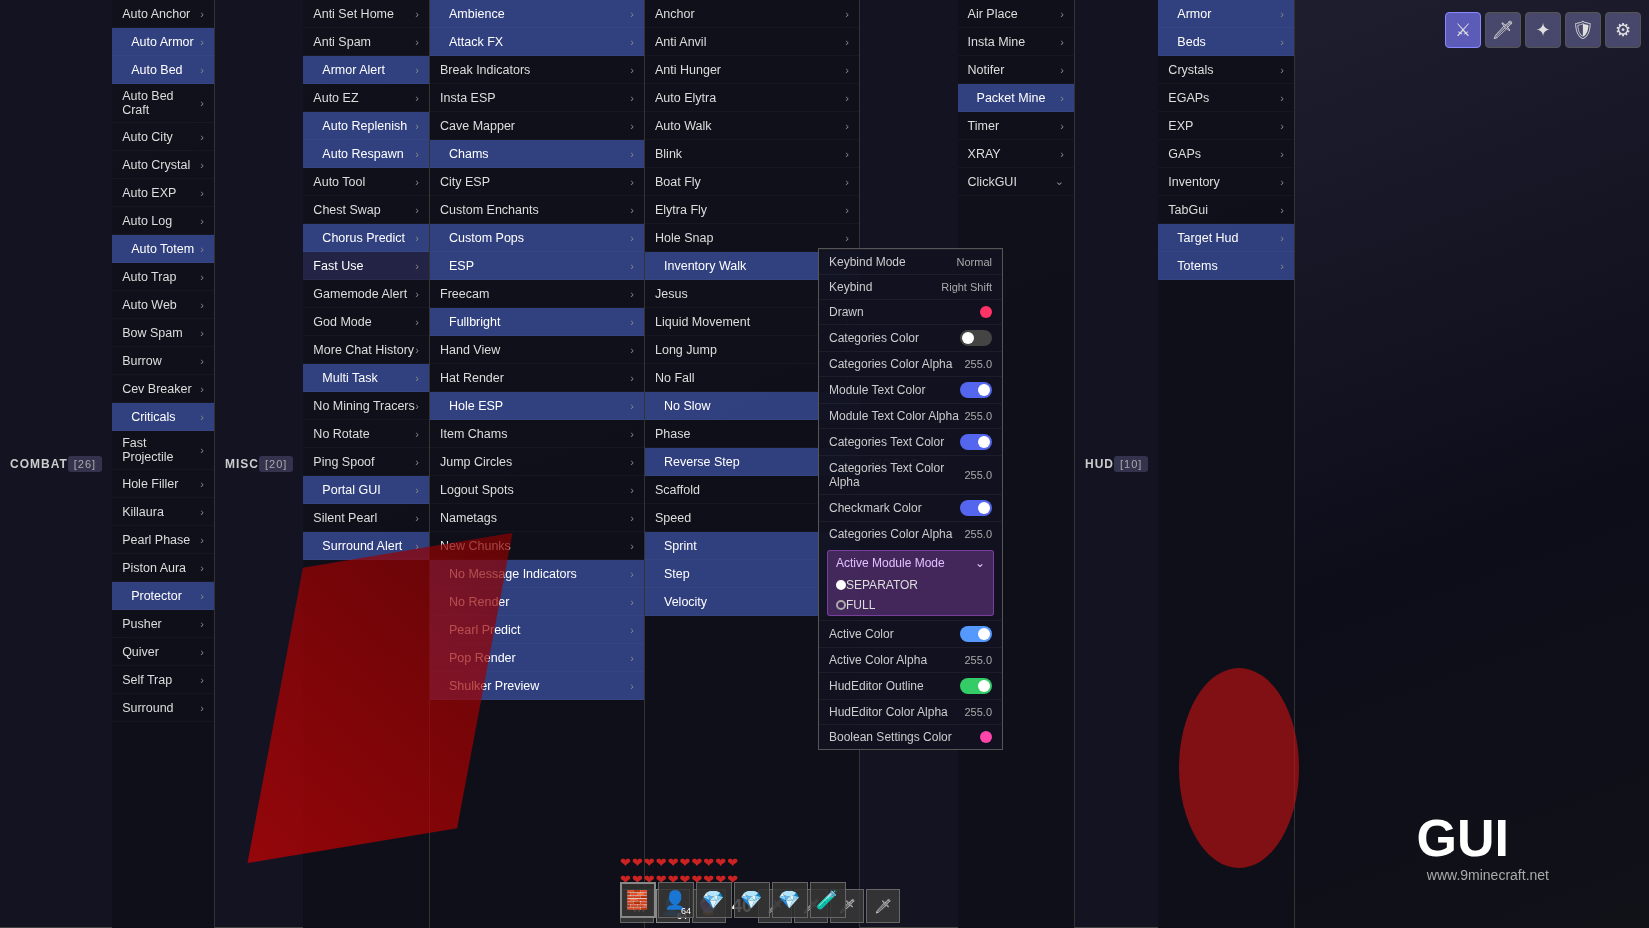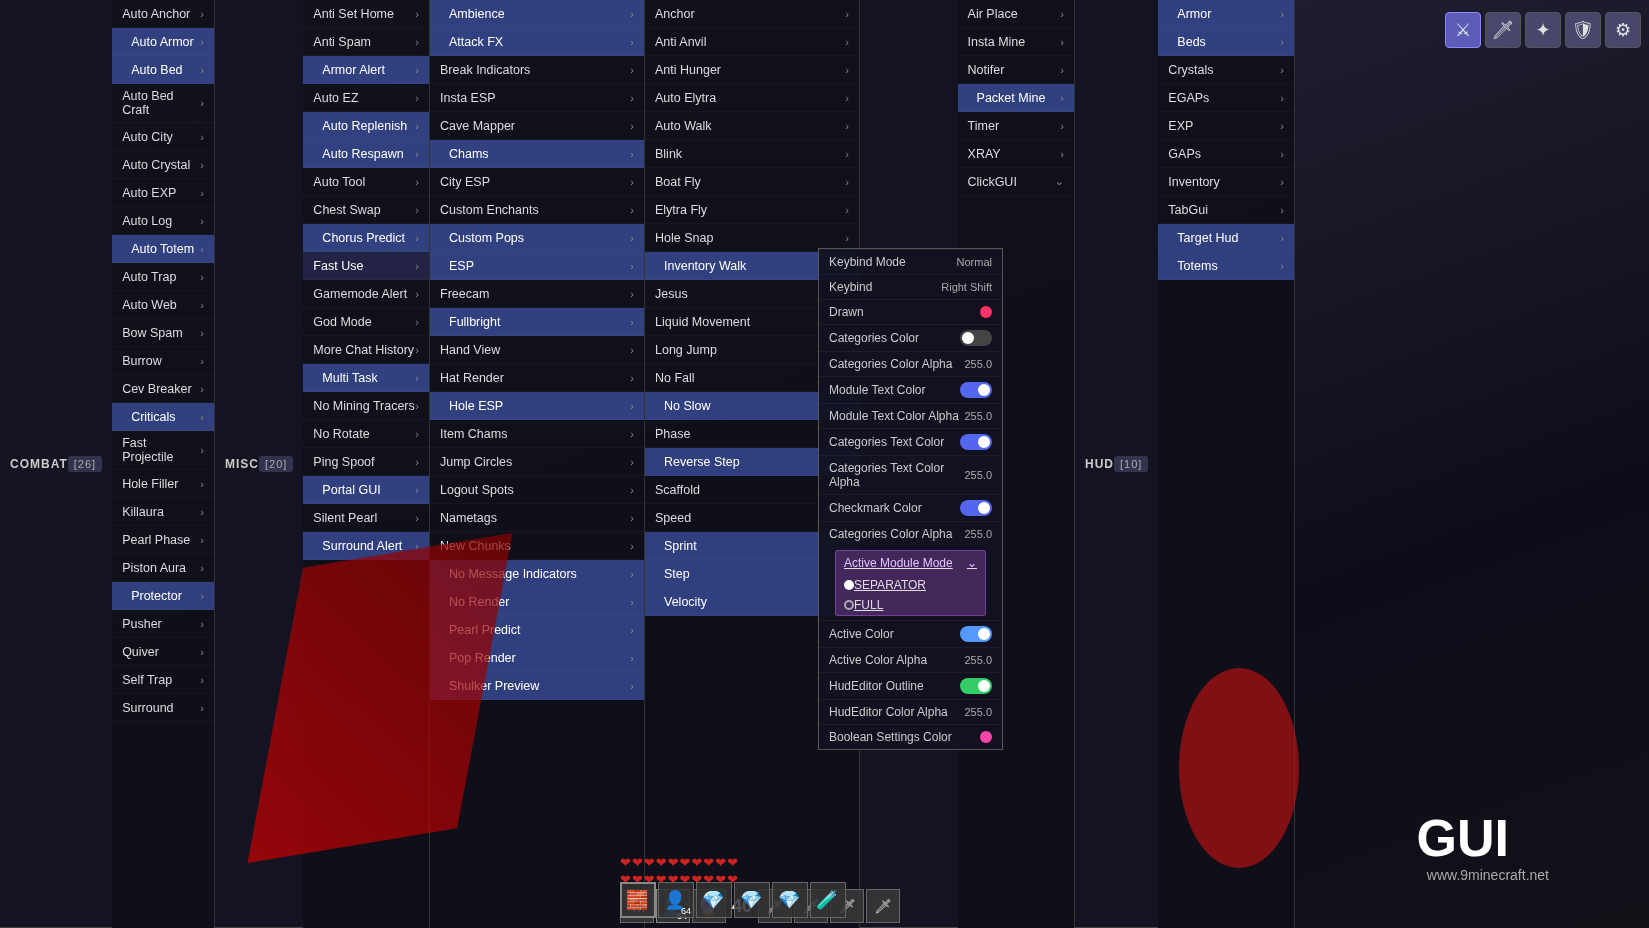--- a/index.html
+++ b/index.html
@@ -218,25 +218,24 @@
     
     .color-dot {
       width: 12px;
       height: 12px;
       border-radius: 50%;
       flex-shrink: 0;
     }
 
     
     .mode-dropdown {
-      margin: 4px 16px;
+      margin: 4px 8px;
       background: rgba(160, 80, 200, 0.35);
       border: 1px solid rgba(200,100,255,0.4);
       border-radius: 3px;
-      text-decoration: underline;
     }
     .mode-dropdown-header {
       display: flex;
       justify-content: space-between;
       padding: 5px 8px;
       font-size: 12px;
       color: #e0c0ff;
       cursor: pointer;
     }
     .mode-option {

